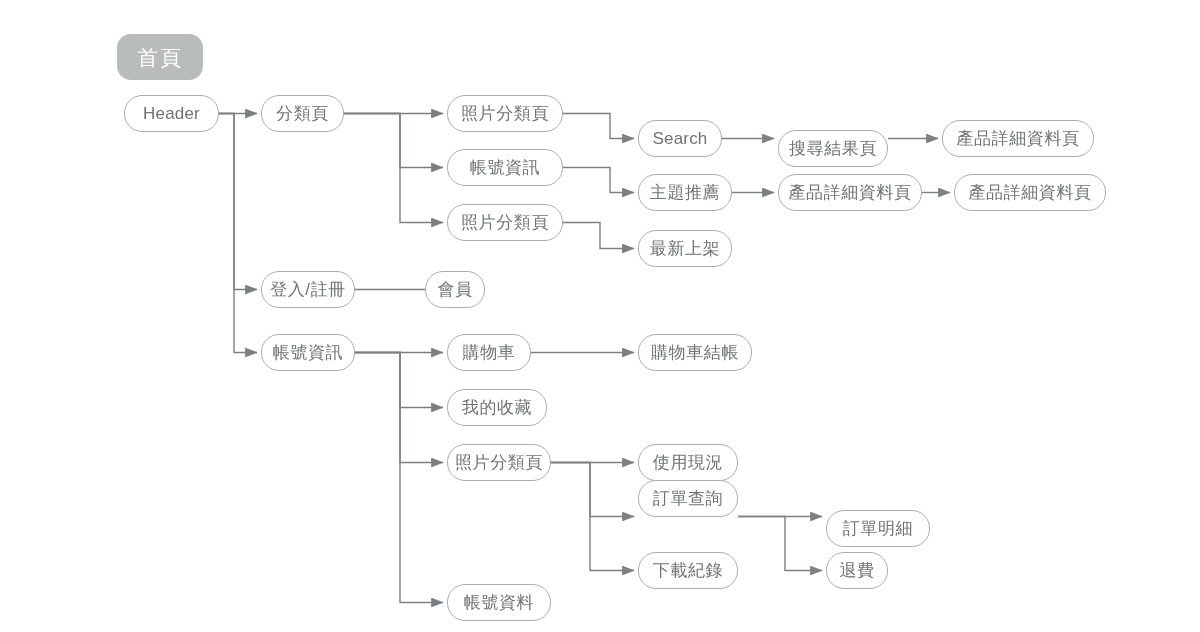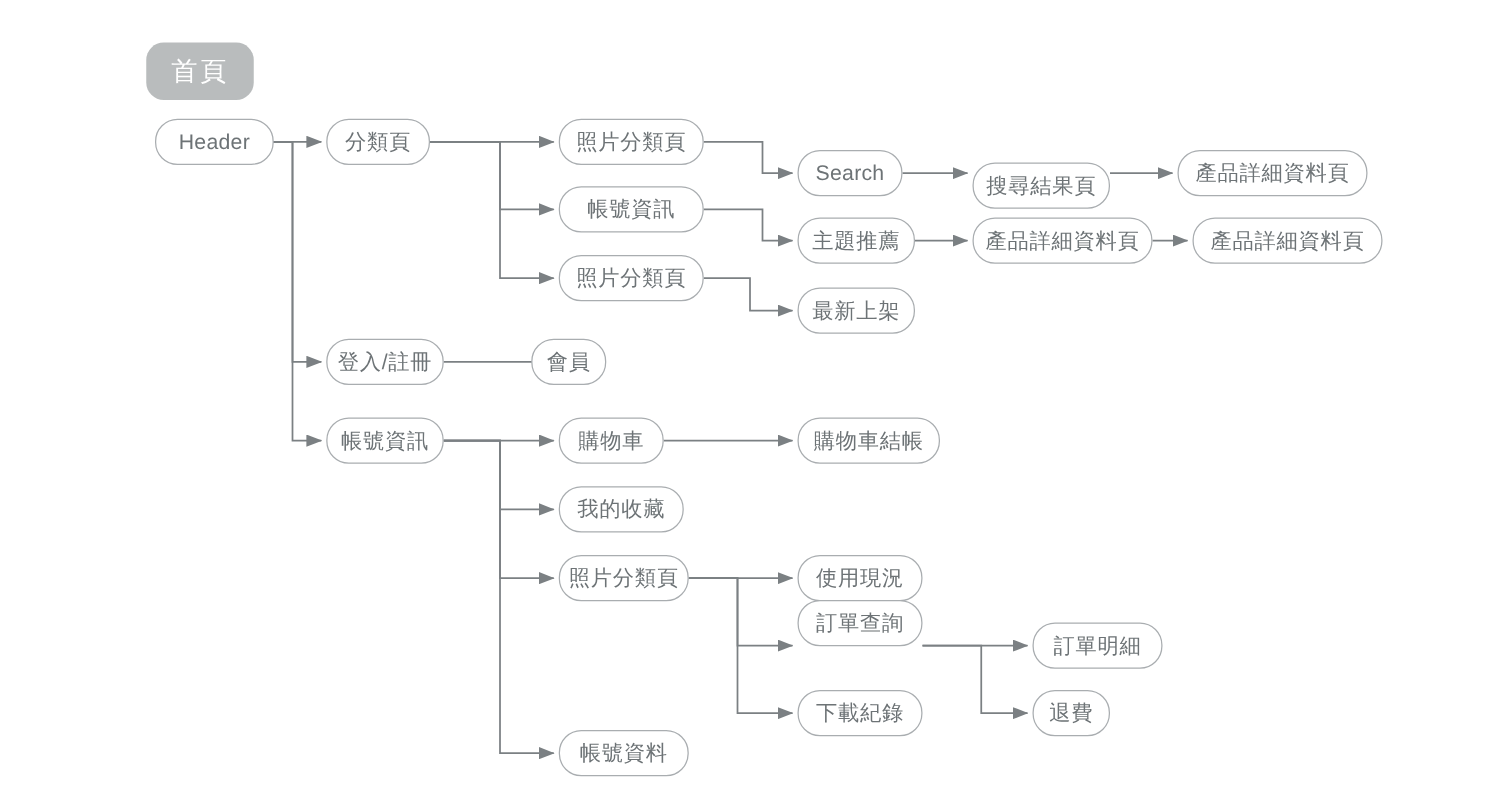--- a/index.html
+++ b/index.html
@@ -107,18 +107,18 @@
       <div class="node" style="left: 954px; top: 174px; width: 152px; height: 37px;">產品詳細資料頁</div>
       <div class="node" style="left: 261px; top: 271px; width: 94px; height: 37px;">登入/註冊</div>
       <div class="node" style="left: 425px; top: 271px; width: 60px; height: 37px;">會員</div>
       <div class="node" style="left: 261px; top: 334px; width: 94px; height: 37px;">帳號資訊</div>
       <div class="node" style="left: 447px; top: 334px; width: 84px; height: 37px;">購物車</div>
       <div class="node" style="left: 638px; top: 334px; width: 114px; height: 37px;">購物車結帳</div>
       <div class="node" style="left: 447px; top: 389px; width: 100px; height: 37px;">我的收藏</div>
       <div class="node" style="left: 447px; top: 444px; width: 104px; height: 37px;">照片分類頁</div>
       <div class="node" style="left: 638px; top: 444px; width: 100px; height: 37px;">使用現況</div>
       <div class="node" style="left: 638px; top: 480px; width: 100px; height: 37px;">訂單查詢</div>
-      <div class="node" style="left: 826px; top: 498px; width: 104px; height: 37px;">訂單明細</div>
+      <div class="node" style="left: 826px; top: 510px; width: 104px; height: 37px;">訂單明細</div>
       <div class="node" style="left: 638px; top: 552px; width: 100px; height: 37px;">下載紀錄</div>
       <div class="node" style="left: 826px; top: 552px; width: 62px; height: 37px;">退費</div>
       <div class="node" style="left: 447px; top: 584px; width: 104px; height: 37px;">帳號資料</div>
     </div>
 </div>
 
 </body></html>

